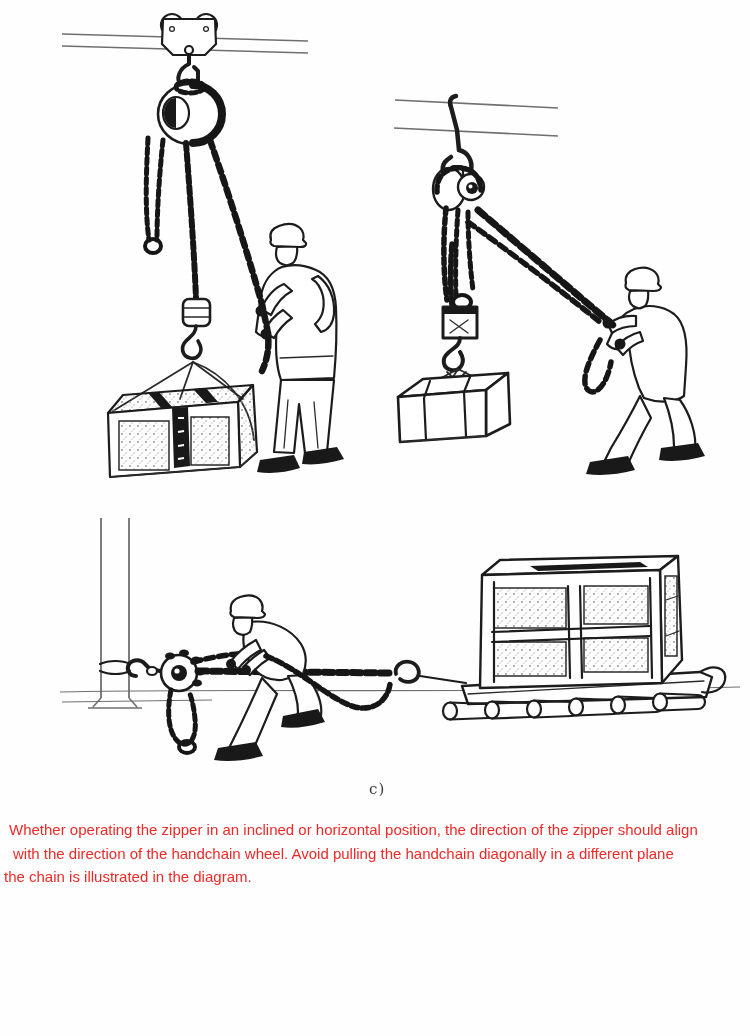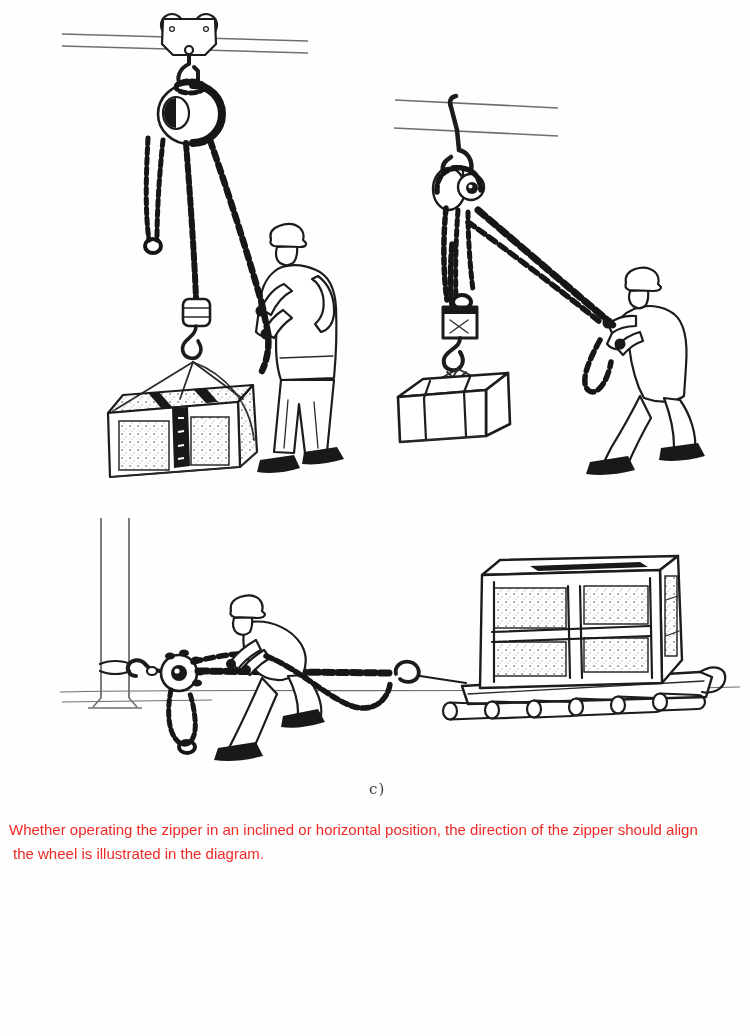--- a/index.html
+++ b/index.html
@@ -263,16 +263,17 @@
     <g>
       <path class="chain" style="stroke-width:5.5;stroke-dasharray:7 4" d="M266 656 C298 668 330 700 355 707 C375 712 388 699 390 684"></path>
     </g>
   </g>
 </svg>
 
 <div class="fig-label">c)</div>
 
 <div class="caption">
   <div class="cap-line">Whether operating the zipper in an inclined or horizontal position, the direction of the zipper should align</div>
-  <div class="cap-line">the wheel is illustrated in the diagram.</div>
+  <div class="cap-line">with the direction of the handchain wheel. Avoid pulling the handchain diagonally in a different plane</div>
+  <div class="cap-line">the chain is illustrated in the diagram.</div>
 </div>
 
 </div>
 
 </body></html>

